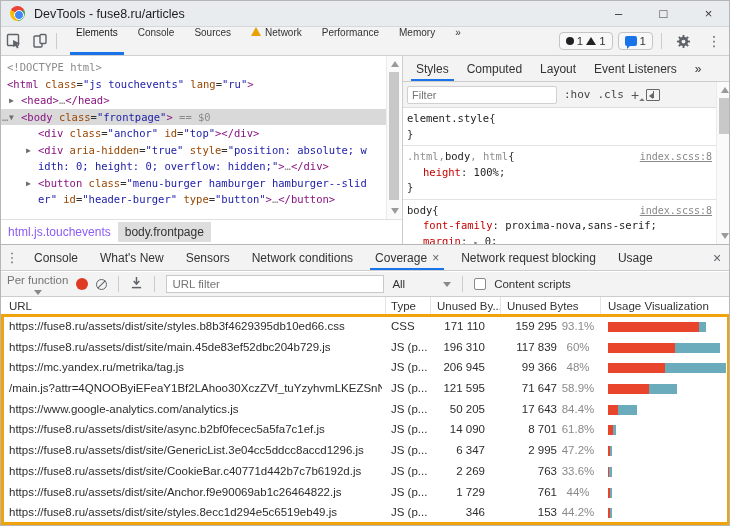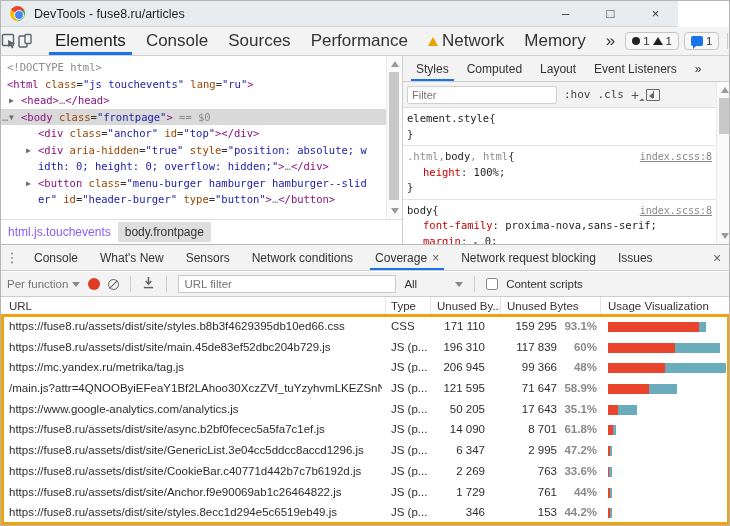--- a/index.html
+++ b/index.html
@@ -3,33 +3,33 @@
 <meta charset="utf-8">
 <style>
   * { margin:0; padding:0; box-sizing:border-box; }
   html,body { background:#fff; }
   #app {
     position:relative; width:730px; height:526px; overflow:hidden;
     font-family:"Liberation Sans", sans-serif; color:#303030; background:#fff;
     border:1px solid #b6b6b6;
   }
   
-  #titlebar { position:absolute; top:0; left:0; width:677px; height:26px; background:#e9ecee; display:flex; align-items:center; border-bottom:1px solid #d5d8da;}
+  #titlebar { position:absolute; top:0; left:0; width:730px; height:26px; background:#e9ecee; display:flex; align-items:center; border-bottom:1px solid #d5d8da;}
   .chrome-logo { width:15px; height:15px; border-radius:50%; margin:0 9px;
     background:conic-gradient(from -60deg, #ea4335 0 120deg, #34a853 120deg 240deg, #fbbc05 240deg 360deg); position:relative;}
   .chrome-logo::after { content:""; position:absolute; left:3.5px; top:3.5px; width:8px; height:8px; border-radius:50%; background:#4285f4; border:1.5px solid #fff;}
   #window-title { font-size:12.5px; color:#1d1d1d; }
   #win-controls { margin-left:auto; display:flex; height:100%; }
   .win-btn { width:45px; height:100%; display:flex; align-items:center; justify-content:center; font-size:13px; color:#333; }
   
   #dt-toolbar { position:absolute; top:26px; left:0; width:730px; height:29px; background:#f3f3f3; border-bottom:1px solid #d0d0d0; display:flex; align-items:stretch; }
   .tb-icon { width:26px; display:flex; align-items:center; justify-content:center; }
   .vsep { width:1px; height:16px; background:#ccc; align-self:center; margin:0 3px; }
   #devtools-tabs { display:flex; align-items:stretch; margin-left:6px; }
-  .dt-tab { display:flex; align-items:center; gap:4px; padding:0 10px; font-size:17px; color:#333; position:relative; }
+  .dt-tab { display:flex; align-items:flex-start; gap:4px; padding:0 10px; font-size:10px; color:#333; position:relative; }
   .dt-tab.active { color:#1a1a1a; }
   .dt-tab.active::after { content:""; position:absolute; left:4px; right:4px; bottom:0; height:3px; background:#1a73e8; }
   .warn-tri { width:0; height:0; border-left:5px solid transparent; border-right:5px solid transparent; border-bottom:9px solid #e8a100; display:inline-block; }
   #badges { margin-left:auto; display:flex; align-items:center; gap:5px; padding-right:4px; }
   .badge-pill { display:flex; align-items:center; gap:3px; border:1px solid #c5c5c5; border-radius:4px; padding:2px 6px; font-size:11.5px; color:#333; background:#f8f8f8; }
   .dot-err { width:8px; height:8px; border-radius:50%; background:#202124; display:inline-block; }
   .tri-warn { width:0; height:0; border-left:5px solid transparent; border-right:5px solid transparent; border-bottom:8px solid #202124; display:inline-block; }
   .msg-bubble { width:12px; height:10px; background:#1a73e8; border-radius:2px; position:relative; display:inline-block; }
   .msg-bubble::after { content:""; position:absolute; left:2px; bottom:-3px; border-left:4px solid #1a73e8; border-bottom:4px solid transparent; }
   .dots-v { font-size:14px; color:#5f6368; }
@@ -76,41 +76,41 @@
   #styles-scroll { top:81px; left:715px; height:162px; }
   
   #drawer-tabs { position:absolute; top:243px; left:0; width:730px; height:27px; background:#f3f3f3; border-top:1px solid #b7b7b7; border-bottom:1px solid #ccc; display:flex; align-items:stretch; }
   .drawer-menu-icon { width:22px; display:flex; align-items:center; justify-content:center; color:#5f6368; font-size:13px; }
   .dr-tab { display:flex; align-items:center; gap:5px; padding:0 11px; font-size:12px; color:#333; position:relative; }
   .dr-tab.active::after { content:""; position:absolute; left:6px; right:6px; bottom:0; height:2px; background:#1a73e8; }
   .tab-close { color:#5f6368; font-size:12px; }
   #drawer-close { margin-left:auto; width:28px; display:flex; align-items:center; justify-content:center; color:#5f6368; font-size:14px; }
   
   #cov-toolbar { position:absolute; top:271px; left:0; width:730px; height:25px; background:#f3f3f3; border-bottom:1px solid #ccc; display:flex; align-items:center; padding:0 6px; gap:8px; }
-  #cov-scope { font-size:11.5px; color:#757575; display:flex; align-items:center; gap:4px; }
+  #cov-scope { font-size:11.5px; color:#757575; display:flex; align-items:center; gap:4px;flex-direction:column; }
   .dd-arrow { width:0; height:0; border-left:4px solid transparent; border-right:4px solid transparent; border-top:5px solid #888; display:inline-block; }
   #cov-record { width:12px; height:12px; border-radius:50%; background:#de3a24; }
   .clear-icon { width:11px; height:11px; border:1.5px solid #5f6368; border-radius:50%; position:relative; }
   .clear-icon::after { content:""; position:absolute; left:-1px; top:4px; width:11px; border-top:1.5px solid #5f6368; transform:rotate(-45deg); }
   #cov-filter { width:218px; height:18px; border:1px solid #c9c9c9; background:#fff; font-size:11.5px; padding:0 5px; font-family:"Liberation Sans",sans-serif; }
   #cov-type { font-size:11.5px; color:#333; display:flex; align-items:center; gap:38px; }
   .checkbox { width:12px; height:12px; border:1px solid #8a8a8a; border-radius:2px; background:#fff; }
   #cov-content-label { font-size:11.5px; color:#333; }
   
   #cov-header { position:absolute; top:296px; left:0; width:730px; height:20px; background:#fff; font-size:11.5px; color:#333; }
   #cov-header span { position:absolute; top:3px; white-space:nowrap; }
   .col-line { position:absolute; top:296px; width:1px; height:228px; background:#e4e4e4; z-index:1; }
   #cov-body { position:absolute; top:316px; left:0; width:730px; height:208px; background:#fff; z-index:2; }
   .cov-row { position:relative; height:20.7px; font-size:11.5px; color:#2d2d2d; }
   .cell { position:absolute; top:3px; white-space:nowrap; overflow:hidden; }
   .c-url { left:8px; width:373px; }
   .c-type { left:390px; width:38px; }
   .c-total { left:420px; width:64px; text-align:right; }
   .c-unused { left:500px; width:56px; text-align:right; }
-  .c-pct { left:558px; width:38px; text-align:right; color:#8a8a8a;font-weight:bold; }
+  .c-pct { left:558px; width:38px; text-align:center; color:#8a8a8a; }
   .c-bar { position:absolute; left:607px; top:5px; height:10px; display:flex; }
   .bar-red { height:100%; }
   .bar-teal { height:100%; }
   #highlight-box { position:absolute; left:0; top:313px; width:729px; height:211px; border:3px solid #f0a30a; z-index:6; pointer-events:none; }
 </style>
 </head>
 <body>
 
 <div id="app">
 
@@ -142,25 +142,25 @@
         <div class="dt-tab active">
           <span>Elements</span>
         </div>
         <div class="dt-tab">
           <span>Console</span>
         </div>
         <div class="dt-tab">
           <span>Sources</span>
         </div>
         <div class="dt-tab">
-          <span>Performance</span>
-        </div>
-        <div class="dt-tab">
           <span class="warn-tri"></span>
           <span>Network</span>
+        </div>
+        <div class="dt-tab">
+          <span>Performance</span>
         </div>
         <div class="dt-tab">
           <span>Memory</span>
         </div>
         <div class="dt-tab">
           <span>»</span>
         </div>
       </div>
     <div id="badges">
       <div class="badge-pill">
@@ -276,21 +276,21 @@
         <span>Network conditions</span>
       </div>
       <div class="dr-tab active">
         <span>Coverage</span>
         <span class="tab-close">×</span>
       </div>
       <div class="dr-tab">
         <span>Network request blocking</span>
       </div>
       <div class="dr-tab">
-        <span>Issues</span>
+        <span>Usage</span>
       </div>
       <div id="drawer-close">×</div>
     </div>
   <div id="cov-toolbar">
     <div id="cov-scope">
       <span>Per function</span>
       <span class="dd-arrow"></span>
     </div>
     <div id="cov-record"></div>
     <div class="clear-icon"></div>
@@ -366,21 +366,21 @@
         <div class="c-bar">
           <div class="bar-red" style="width: 40.8374px; background: rgb(232, 69, 44);"></div>
           <div class="bar-teal" style="width: 28.496px; background: rgb(106, 172, 188);"></div>
         </div>
       </div>
       <div class="cov-row">
         <div class="cell c-url">https://www.google-analytics.com/analytics.js</div>
         <div class="cell c-type">JS (p...</div>
         <div class="cell c-total">50 205</div>
         <div class="cell c-unused">17 643</div>
-        <div class="cell c-pct">35.1%</div>
+        <div class="cell c-pct">84.4%</div>
         <div class="c-bar">
           <div class="bar-red" style="width: 10.048px; background: rgb(232, 69, 44);"></div>
           <div class="bar-teal" style="width: 18.5788px; background: rgb(106, 172, 188);"></div>
         </div>
       </div>
       <div class="cov-row">
         <div class="cell c-url">https://fuse8.ru/assets/dist/site/async.b2bf0fecec5a5fa7c1ef.js</div>
         <div class="cell c-type">JS (p...</div>
         <div class="cell c-total">14 090</div>
         <div class="cell c-unused">8 701</div>

